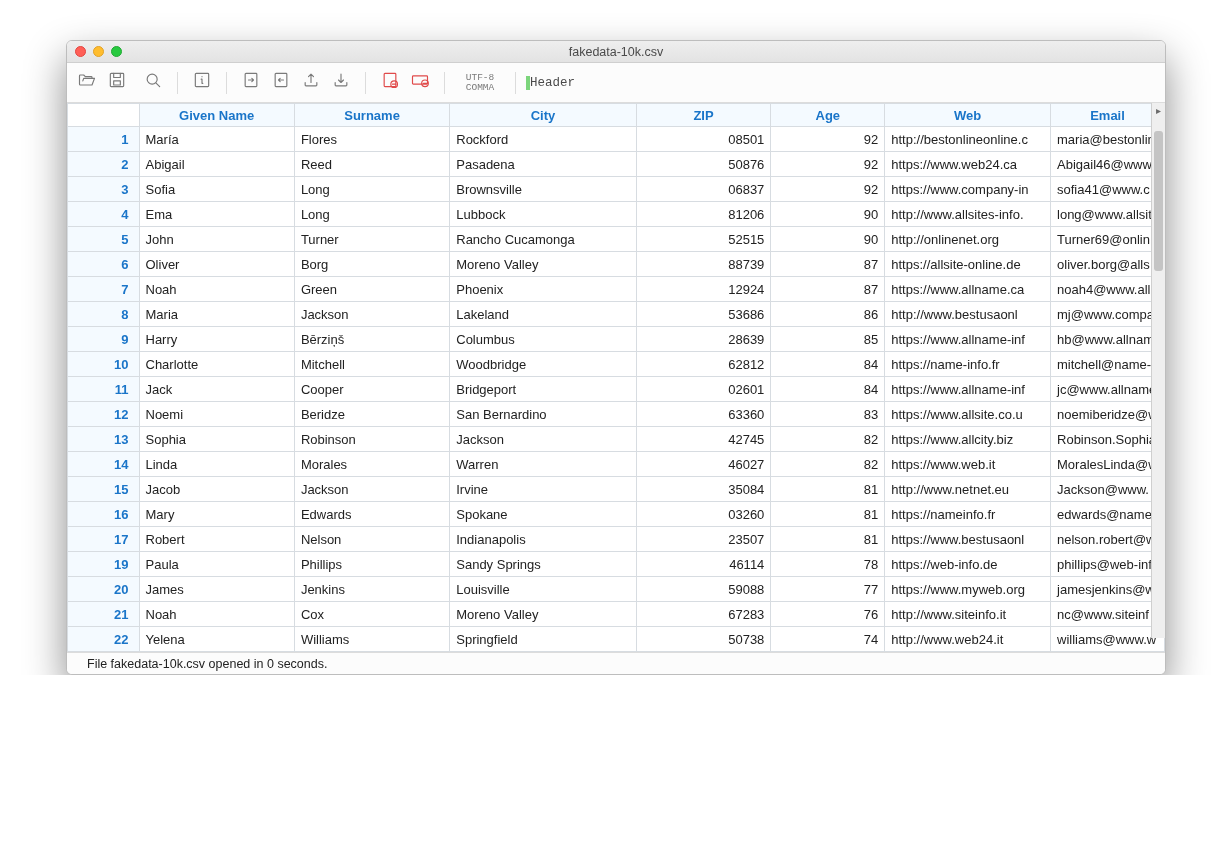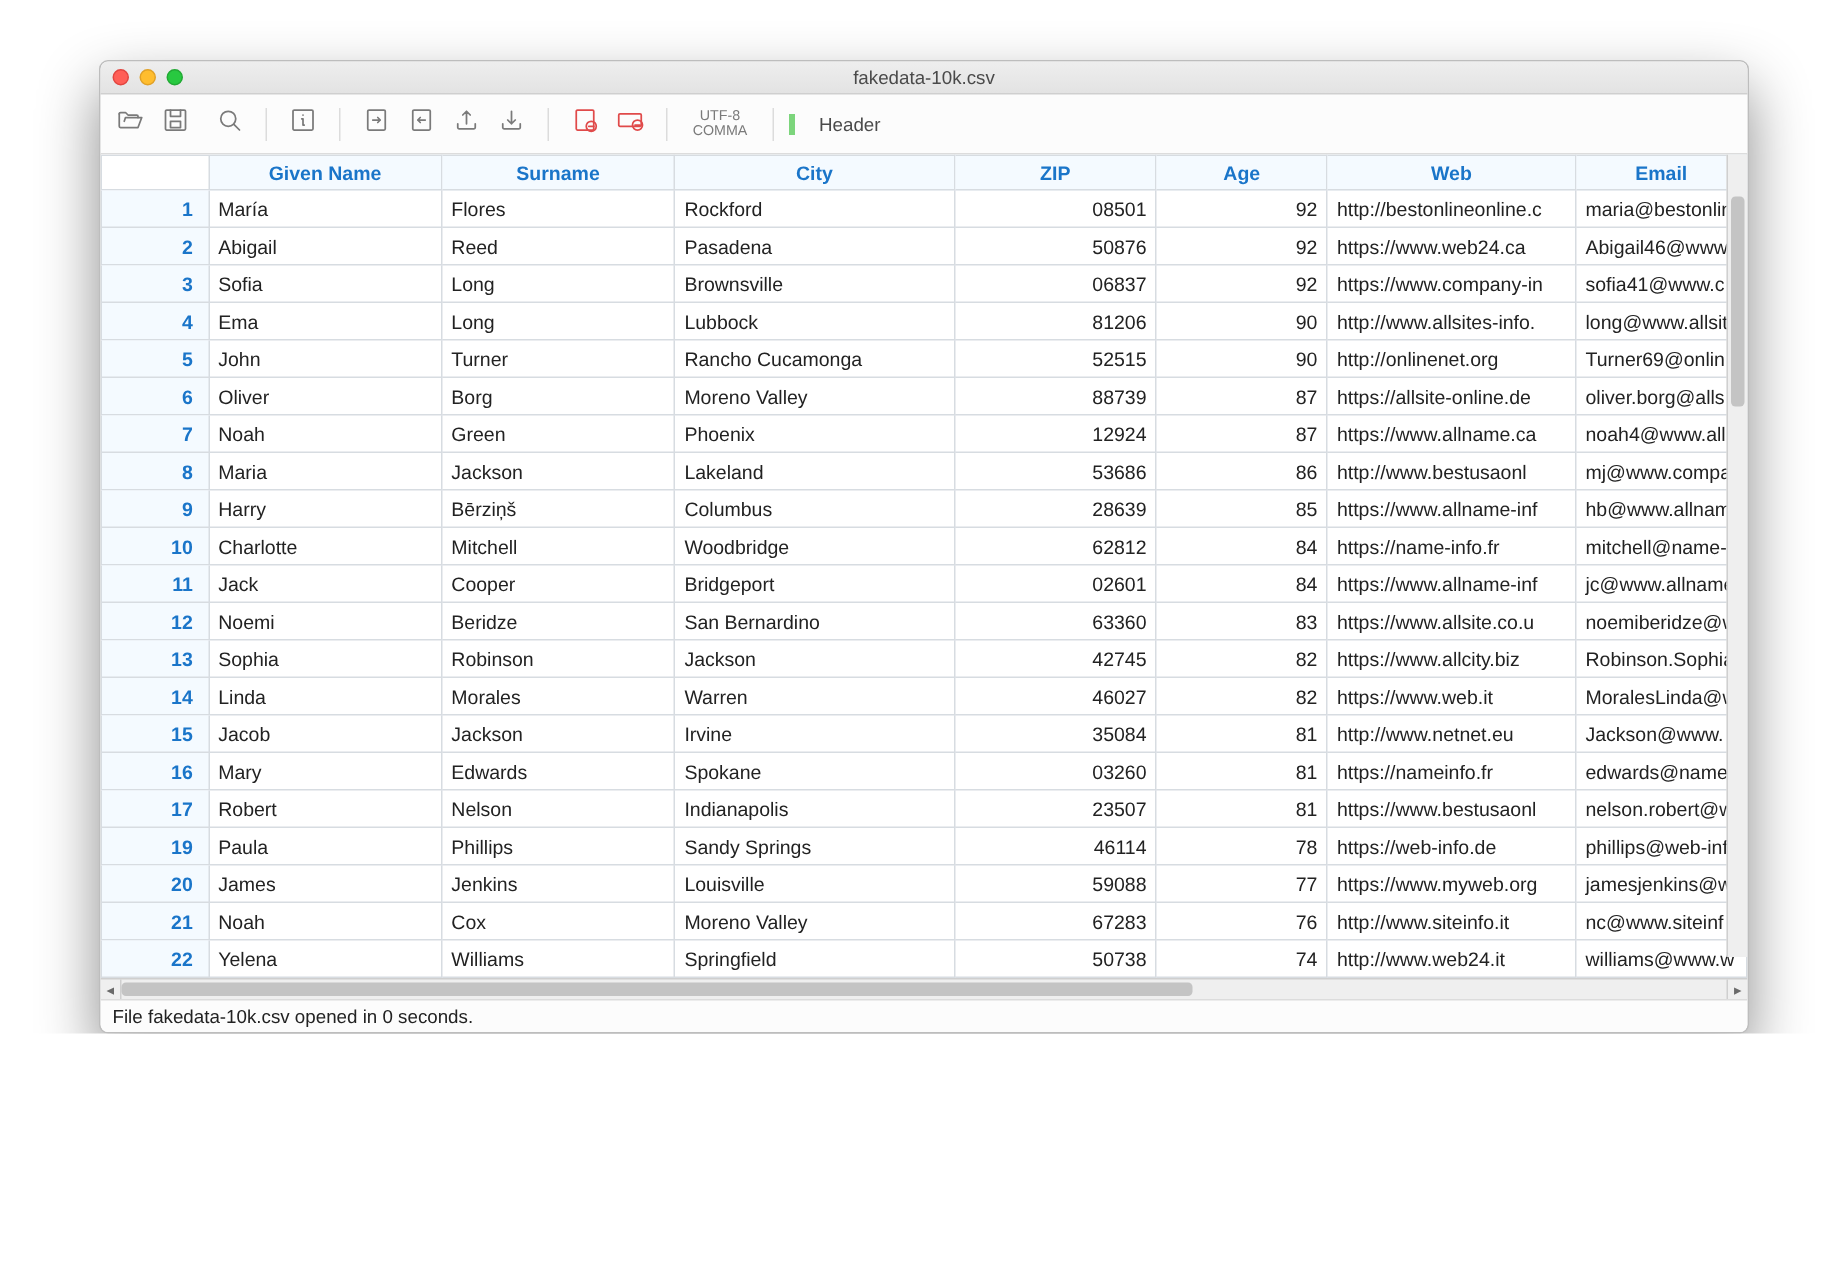--- a/index.html
+++ b/index.html
@@ -35,40 +35,41 @@
     font-size: 12.5px; color: #4a4a4a;
     pointer-events: none;
   }
   .toolbar {
     height: 40px;
     background: #fcfcfc;
     border-bottom: 1px solid #dcdcdc;
     display: flex; align-items: center;
     padding: 0 6px;
     gap: 2px;
+    font-family: Liberation Mono, monospace;
   }
   .tbtn {
     width: 28px; height: 28px;
     display: inline-flex; align-items: center; justify-content: center;
     color: #7a7a7a; border-radius: 4px;
     cursor: pointer;
   }
   .tbtn svg { width: 20px; height: 20px; stroke: currentColor; fill: none; stroke-width: 1.4; stroke-linecap: round; stroke-linejoin: round; }
   .tbtn.red svg { stroke: #e04a4a; }
   .sep { width: 1px; height: 22px; background: #dcdcdc; margin: 0 8px; }
   .enc {
     display: flex; flex-direction: column; align-items: center; justify-content: center;
     font-size: 9.5px; color: #7a7a7a; line-height: 1.05; width: 50px; cursor: pointer;
   }
   .header-toggle {
-    display: inline-flex; align-items: center; gap: 16px;
+    display: inline-flex; align-items: center; gap: 0;
     font-size: 12.5px; color: #4a4a4a; cursor: pointer;
   }
   .header-toggle .bar { width: 4px; height: 14px; background: #7cd57c; display: inline-block; }
-  .grid-wrap { position: relative; display: flex; flex-direction: column; }
+  .grid-wrap { position: relative; display: flex; flex-direction: row; }
   .grid-scroll {
     overflow: hidden; 
     position: relative;
   }
   table { border-collapse: separate; border-spacing: 0; width: 100%; table-layout: fixed; font-size: 13px; }
   thead th {
     background: #f4faff;
     color: #1a75c9;
     font-weight: 700;
     text-align: center;
@@ -121,21 +122,21 @@
   .htrack .arrow {
     position: absolute; top: 0; bottom: 0; width: 14px;
     display: flex; align-items: center; justify-content: center;
     color: #6a6a6a; font-size: 10px;
   }
   .htrack .arrow.left { left: 0; border-right: 1px solid #cfcfcf; }
   .htrack .arrow.right { right: 0; border-left: 1px solid #cfcfcf; }
   .hthumb { position: absolute; top: 2px; bottom: 2px; left: 14px; width: 65%; background: #c4c4c4; border-radius: 3px; }
   .statusbar {
     height: 22px; display: flex; align-items: center;
-    padding: 0 8px; font-size: 12.5px; color: #222;
+    padding: 0 20px; font-size: 12.5px; color: #222;
     border-top: 1px solid #dcdcdc; background: #fcfcfc;
   }
 </style>
 </head>
 <body>
 
 <div class="window">
 
   <div class="titlebar">
     <div class="traffic-lights">

